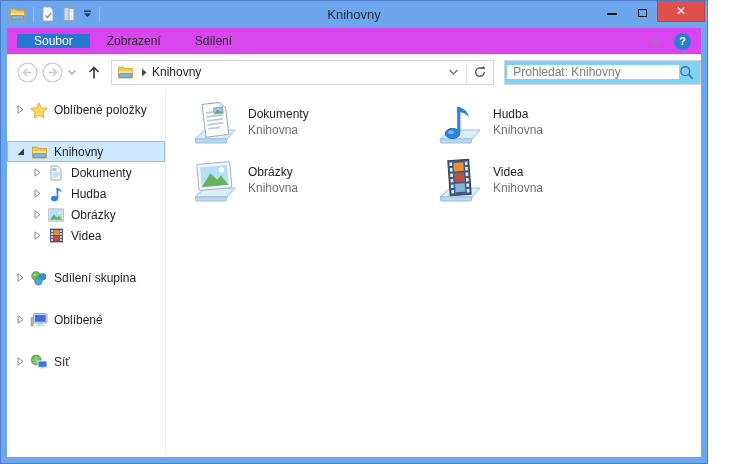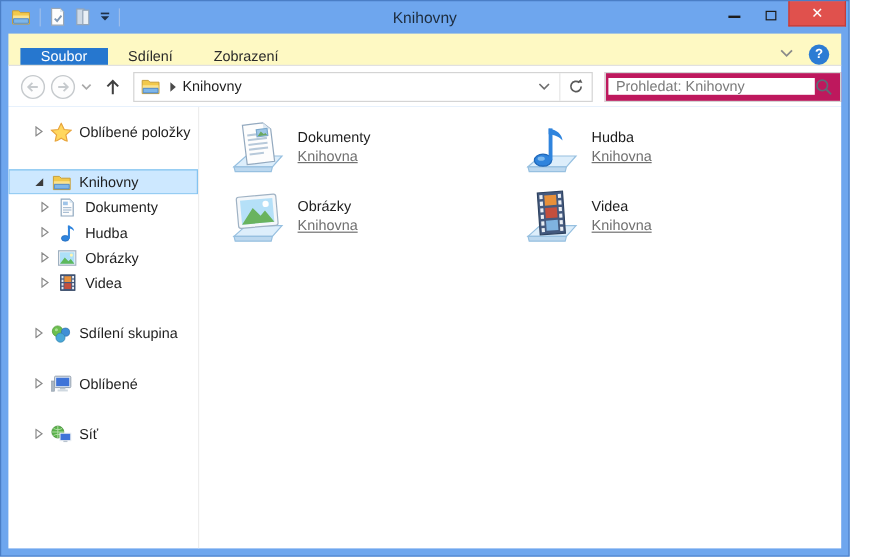--- a/index.html
+++ b/index.html
@@ -18,61 +18,61 @@
   .qat svg{display:block;}
   .win-title{position:absolute;top:0;left:120px;right:120px;height:26px;
     display:flex;align-items:center;justify-content:center;
     font-size:13px;color:#1d2c3d;}
   .win-controls{position:absolute;top:0;right:2px;display:flex;align-items:flex-start;}
   .cap-btn{width:30px;height:21px;display:flex;align-items:center;justify-content:center;}
   .cap-btn.close{width:48px;background:#e0514d;color:#fff;font-size:12px;border:1px solid #c23d3b;border-top:none;}
   .glyph-min{width:10px;height:3px;border-bottom:2px solid #1c1c1c;margin-top:4px;}
   .glyph-max{width:9px;height:8px;border:1.6px solid #1c1c1c;margin-top:2px;}
   
-  .tabstrip{position:absolute;top:28px;left:7px;right:7px;height:27px;background:#fef9c3;
-    border-bottom:1px solid #e1e1e1;display:flex;align-items:flex-end;}
+  .tabstrip{position:absolute;top:28px;left:7px;right:7px;height:27px;background:#d946ef;
+    border-bottom:1px solid #e1e1e1;display:flex;align-items:center;}
   .tab{padding:0 17px;display:flex;align-items:center;font-size:12px;color:#2a2a2a;cursor:default;}
   .tab.file{background:#2677cf;color:#fff;margin-left:10px;}
   .tabstrip-right{margin-left:auto;display:flex;align-items:center;gap:12px;padding-right:10px;}
   .help-btn{width:17px;height:17px;border-radius:50%;background:#2c7cd4;color:#fff;
     font-size:11px;font-weight:bold;display:flex;align-items:center;justify-content:center;}
   
   .navbar{position:absolute;top:55px;left:7px;right:7px;height:34px;background:#fff;
     display:flex;align-items:center;}
   .nav-btn{margin-left:4px;display:flex;align-items:center;justify-content:center;}
   .addressbox{height:25px;border:1px solid #d4d4d4;background:#fff;width:390px;margin-left:9px;
     display:flex;align-items:center;}
   .addressbox .crumb-label{font-size:12px;color:#1e1e1e;margin-left:5px;}
   .addressbox .spacer{flex:1;}
   .addr-seg{display:flex;align-items:center;justify-content:center;width:26px;height:100%;}
   .addr-sep{width:1px;height:100%;background:#e7e7e7;}
-  .searchbox{height:25px;border:1px solid #d4d4d4;background:#be185d;width:200px;margin-left:10px;
+  .searchbox{height:25px;border:1px solid #d4d4d4;background:#7dd3fc;width:200px;margin-left:10px;
     display:flex;align-items:center;padding:0 6px 0 2px;}
   .searchbox input{flex:1;border:none;outline:none;font-family:"Liberation Sans",sans-serif;
     font-size:12px;color:#1e1e1e;padding:0 0 0 6px;min-width:0;}
   .searchbox input::placeholder{color:#7b7b7b;opacity:1;}
   
   .body{position:absolute;top:89px;left:7px;right:7px;bottom:7px;background:#fff;overflow:hidden;}
   .sidebar{position:absolute;left:0;top:0;bottom:0;width:158px;padding-top:10px;}
   .vdivider{position:absolute;left:158px;top:0;bottom:0;width:1px;background:#ededed;}
   .side-row{height:21px;display:flex;align-items:center;font-size:12px;color:#1e1e1e;
-    padding-left:20px;cursor:default;}
+    padding-left:8px;cursor:default;}
   .side-row .expander{width:11px;display:flex;align-items:center;justify-content:center;margin-right:4px;flex:none;}
   .side-row .sicon{width:18px;height:16px;margin-right:6px;flex:none;display:flex;align-items:center;justify-content:center;}
   .side-row.child{padding-left:25px;}
   .side-row.selected{background:#cde8ff;box-shadow:inset 0 0 0 1px #84c3f0;}
   .group-gap{height:21px;}
   
   .main{position:absolute;left:159px;top:0;right:0;bottom:0;padding:11px 0 0 25px;}
   .tiles{display:grid;grid-template-columns:245px 245px;grid-auto-rows:58px;}
   .tile{display:flex;align-items:flex-start;cursor:default;}
   .tile .ticon{width:48px;height:48px;margin-right:9px;flex:none;}
   .tile .ttext{padding-top:7px;}
   .tile .ttitle{font-size:12px;color:#1e1e1e;line-height:14px;}
-  .tile .tsub{font-size:12px;color:#707070;line-height:14px;margin-top:2px;text-decoration:underline;}
+  .tile .tsub{font-size:12px;color:#707070;line-height:14px;margin-top:2px;}
 </style>
 </head>
 <body>
 
 <div class="window">
 
   <div class="titlebar">
     <div class="qat">
       <span>
         <svg width="17" height="16" viewBox="0 0 16 16">
@@ -112,22 +112,22 @@
           <span class="glyph-max"></span>
         </div>
       <div class="cap-btn close">
           <span>✕</span>
         </div>
     </div>
   </div>
 
   <div class="tabstrip">
     <div class="tab file">Soubor</div>
+    <div class="tab">Zobrazení</div>
     <div class="tab">Sdílení</div>
-    <div class="tab">Zobrazení</div>
     <div class="tabstrip-right">
       <span>
         <svg width="13" height="9" viewBox="0 0 13 9">
             <path d="M2,2 l4.5,4.5 L11,2" stroke="#8a8a8a" stroke-width="1.5" fill="none"></path>
           </svg>
       </span>
       <span class="help-btn">
           <span>?</span>
         </span>
     </div>

